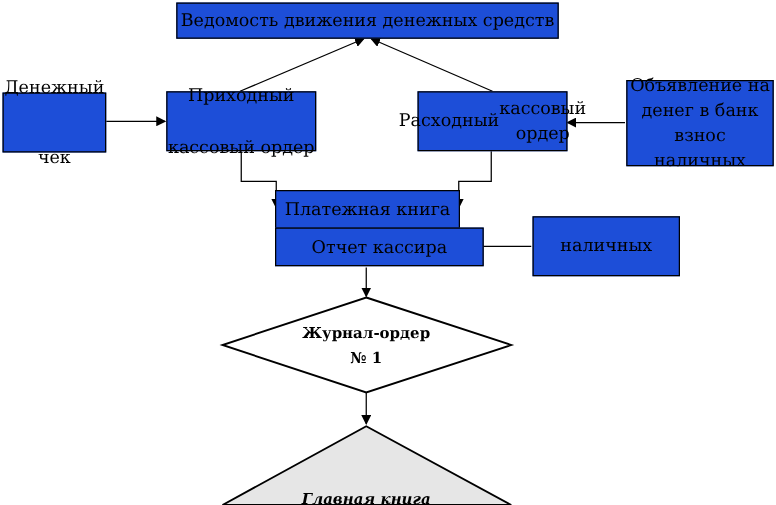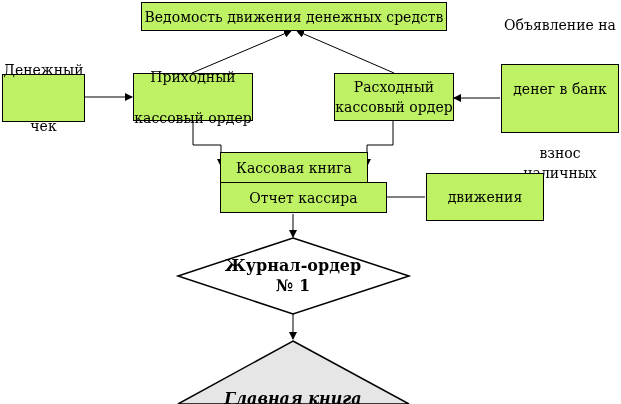--- a/index.html
+++ b/index.html
@@ -1,22 +1,22 @@
 <!DOCTYPE html>
 <html><head>
 <meta charset="utf-8">
 <style>
   html, body { margin:0; padding:0; background:#ffffff; }
   body { width:621px; height:404px; position:relative; overflow:hidden;
          font-family:"DejaVu Serif", "Liberation Serif", serif; color:#000; }
   svg.lines { position:absolute; left:0; top:0; }
-  .box { position:absolute; border:1.5px solid #000; background:#bef264; box-sizing:border-box;
+  .box { position:absolute; border:1.5px solid #000; background:#1d4ed8; box-sizing:border-box;
          display:flex; align-items:center; justify-content:center; text-align:center;
          font-size:14px; line-height:20px; }
-  .lbl { position:absolute; text-align:center; font-size:16px; line-height:20px;
+  .lbl { position:absolute; text-align:center; font-size:12px; line-height:20px;
          display:flex; align-items:center; justify-content:center; }
 </style>
 </head>
 <body>
 
 <svg class="lines" width="621" height="404">
   <defs>
     <marker id="ah" markerWidth="8" markerHeight="8" refX="7" refY="4" orient="auto" markerUnits="userSpaceOnUse">
       <path d="M0,0 L8,4 L0,8 z" fill="#000"></path>
     </marker>
@@ -52,41 +52,41 @@
 <div class="box" style="left:2px;top:74px;width:83px;height:48px;flex-direction:column;gap:36px;">
   <span>Денежный</span>
   <span>чек</span>
 </div>
 
 <div class="box" style="left:133px;top:73px;width:120px;height:48px;flex-direction:column;gap:21px;">
   <span>Приходный</span>
   <span>кассовый ордер</span>
 </div>
 
-<div class="box" style="left:334px;top:73px;width:120px;height:48px;flex-direction:column;">
+<div class="box" style="left:334px;top:73px;width:120px;height:48px;flex-direction:row;">
   <span>Расходный</span>
   <span>кассовый ордер</span>
 </div>
 
-<div class="box" style="left:501px;top:64px;width:118px;height:69px;flex-direction:column;gap:44px;">
+<div class="box" style="left:501px;top:64px;width:118px;height:69px;flex-direction:column;">
   <span>Объявление на</span>
   <span>денег в банк</span>
   <span>взнос наличных</span>
 </div>
 
 <div class="box" style="left:220px;top:152px;width:148px;height:31px;">
-  <span>Кассовая книга</span>
+  <span>Платежная книга</span>
 </div>
 
 <div class="box" style="left:220px;top:182px;width:167px;height:31px;">
   <span>Отчет кассира</span>
 </div>
 
 <div class="box" style="left:426px;top:173px;width:118px;height:48px;flex-direction:column;">
-  <span>движения</span>
+  <span>наличных</span>
 </div>
 
 <div class="lbl" style="left:193px;top:256px;width:200px;height:40px;flex-direction:column;font-weight:bold;">
   <span>Журнал-ордер</span>
   <span>№ 1</span>
 </div>
 
 <div class="lbl" style="left:193px;top:374px;width:200px;height:22px;font-weight:bold;font-style:italic;margin-top:14px;">
   <span>Главная книга</span>
 </div>

